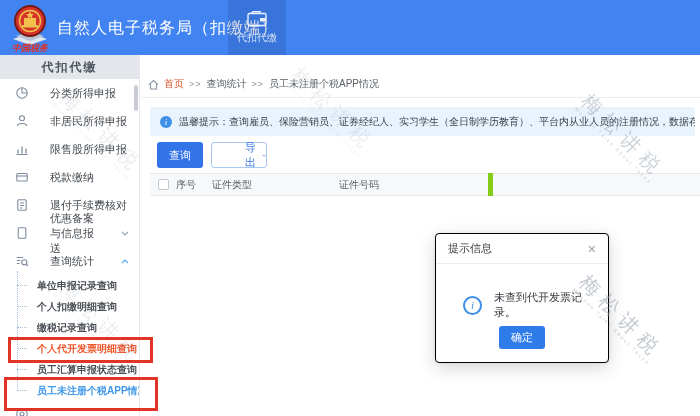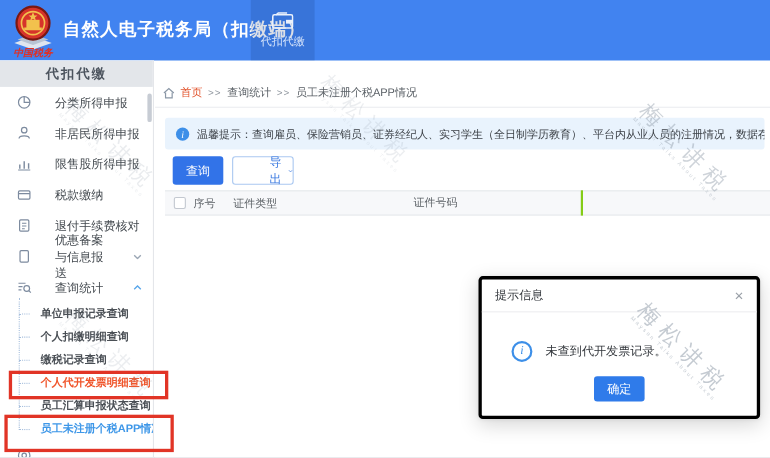--- a/index.html
+++ b/index.html
@@ -5,21 +5,21 @@
   * { margin:0; padding:0; box-sizing:border-box; }
   html,body { background:#cfd3d8; }
   .page{
     position:relative; width:700px; height:416px; overflow:hidden;
     background:#fff; font-family:"Liberation Sans","DejaVu Sans",sans-serif;
   }
   
   .app-header{ position:absolute; left:0; top:0; width:700px; height:55px; background:#4183f0; }
   .logo{ position:absolute; left:7px; top:3px; width:46px; height:50px; }
   .app-title{ position:absolute; left:57px; top:0; height:55px; line-height:55px;
-    color:#fff; font-size:16px; font-weight:bold; letter-spacing:1px; }
+    color:#fff; font-size:16px; font-weight:normal; letter-spacing:1px; }
   .header-tab{ position:absolute; left:228px; top:0; width:58px; height:55px;
     background:rgba(8,30,80,0.14); display:flex; flex-direction:column;
     align-items:center; justify-content:center; gap:4px; cursor:pointer; }
   .header-tab .tab-label{ font-size:10px; color:#d9e6fb; }
   
   .sidebar{ position:absolute; left:0; top:55px; width:140px; height:361px;
     background:#fff; border-right:1px solid #e4e6ea; overflow:hidden; }
   .sidebar-title{ height:24px; line-height:24px; text-align:center; background:#e3e6ea;
     color:#4c545e; font-size:12px; font-weight:bold; letter-spacing:2px; }
   .scroll-thumb{ position:absolute; right:1px; top:30px; width:4px; height:26px;
@@ -57,26 +57,26 @@
     border-radius:3px; display:flex; align-items:center; justify-content:center; gap:5px; cursor:pointer;padding-left:33px; }
   .table{ position:absolute; left:9px; top:102px; right:0; }
   .thead{ display:flex; height:23px; align-items:center; background:#f7f8fa;
     border-top:1px solid #e6e8eb; border-bottom:1px solid #e6e8eb;
     font-size:10px; color:#5c6166; }
   .th{ padding-left:2px; }
   .th-cb{ width:24px; display:flex; justify-content:center; }
   .th-idx{ width:36px; }
   .th-name{ width:177px; }
   .th-type{ width:127px; }
-  .th-num{ width:156px; border-right:2px solid #84cc16; height:23px; line-height:23px;margin-left:37px; }
+  .th-num{ width:156px; border-right:5px solid #84cc16; height:23px; line-height:23px; }
   .th-rest{ flex:1; }
   .checkbox{ width:11px; height:11px; border:1px solid #c3c8d0; border-radius:2px; background:#fff; cursor:pointer; }
   
-  .modal{ position:absolute; left:435px; top:251px; width:256px; height:130px;
-    background:#fff; border:3px solid #000000; border-radius:4px; z-index:40;
+  .modal{ position:absolute; left:435px; top:233px; width:174px; height:130px;
+    background:#fff; border:1px solid #000000; border-radius:4px; z-index:40;
     box-shadow:0 5px 18px rgba(0,0,0,0.16),0 0 4px rgba(0,0,0,0.06); }
   .modal-head{ height:30px; border-bottom:1px solid #ededef; display:flex;
     align-items:center; padding:0 12px; }
   .modal-title{ font-size:11px; color:#33373c; }
   .modal-close{ margin-left:auto; color:#9aa0a8; font-size:14px; line-height:14px; cursor:pointer; }
   .modal-body{ display:flex; align-items:center; gap:12px; padding:26px 10px 0 27px; }
   .modal-info-icon{ flex:none; width:19px; height:19px; border-radius:50%;
     border:2px solid #3d8fe8; color:#3d8fe8; font-size:11px; line-height:15px;
     text-align:center; font-style:italic; font-family:"Liberation Serif",serif; }
   .modal-msg{ font-size:11px; color:#33373c; }

